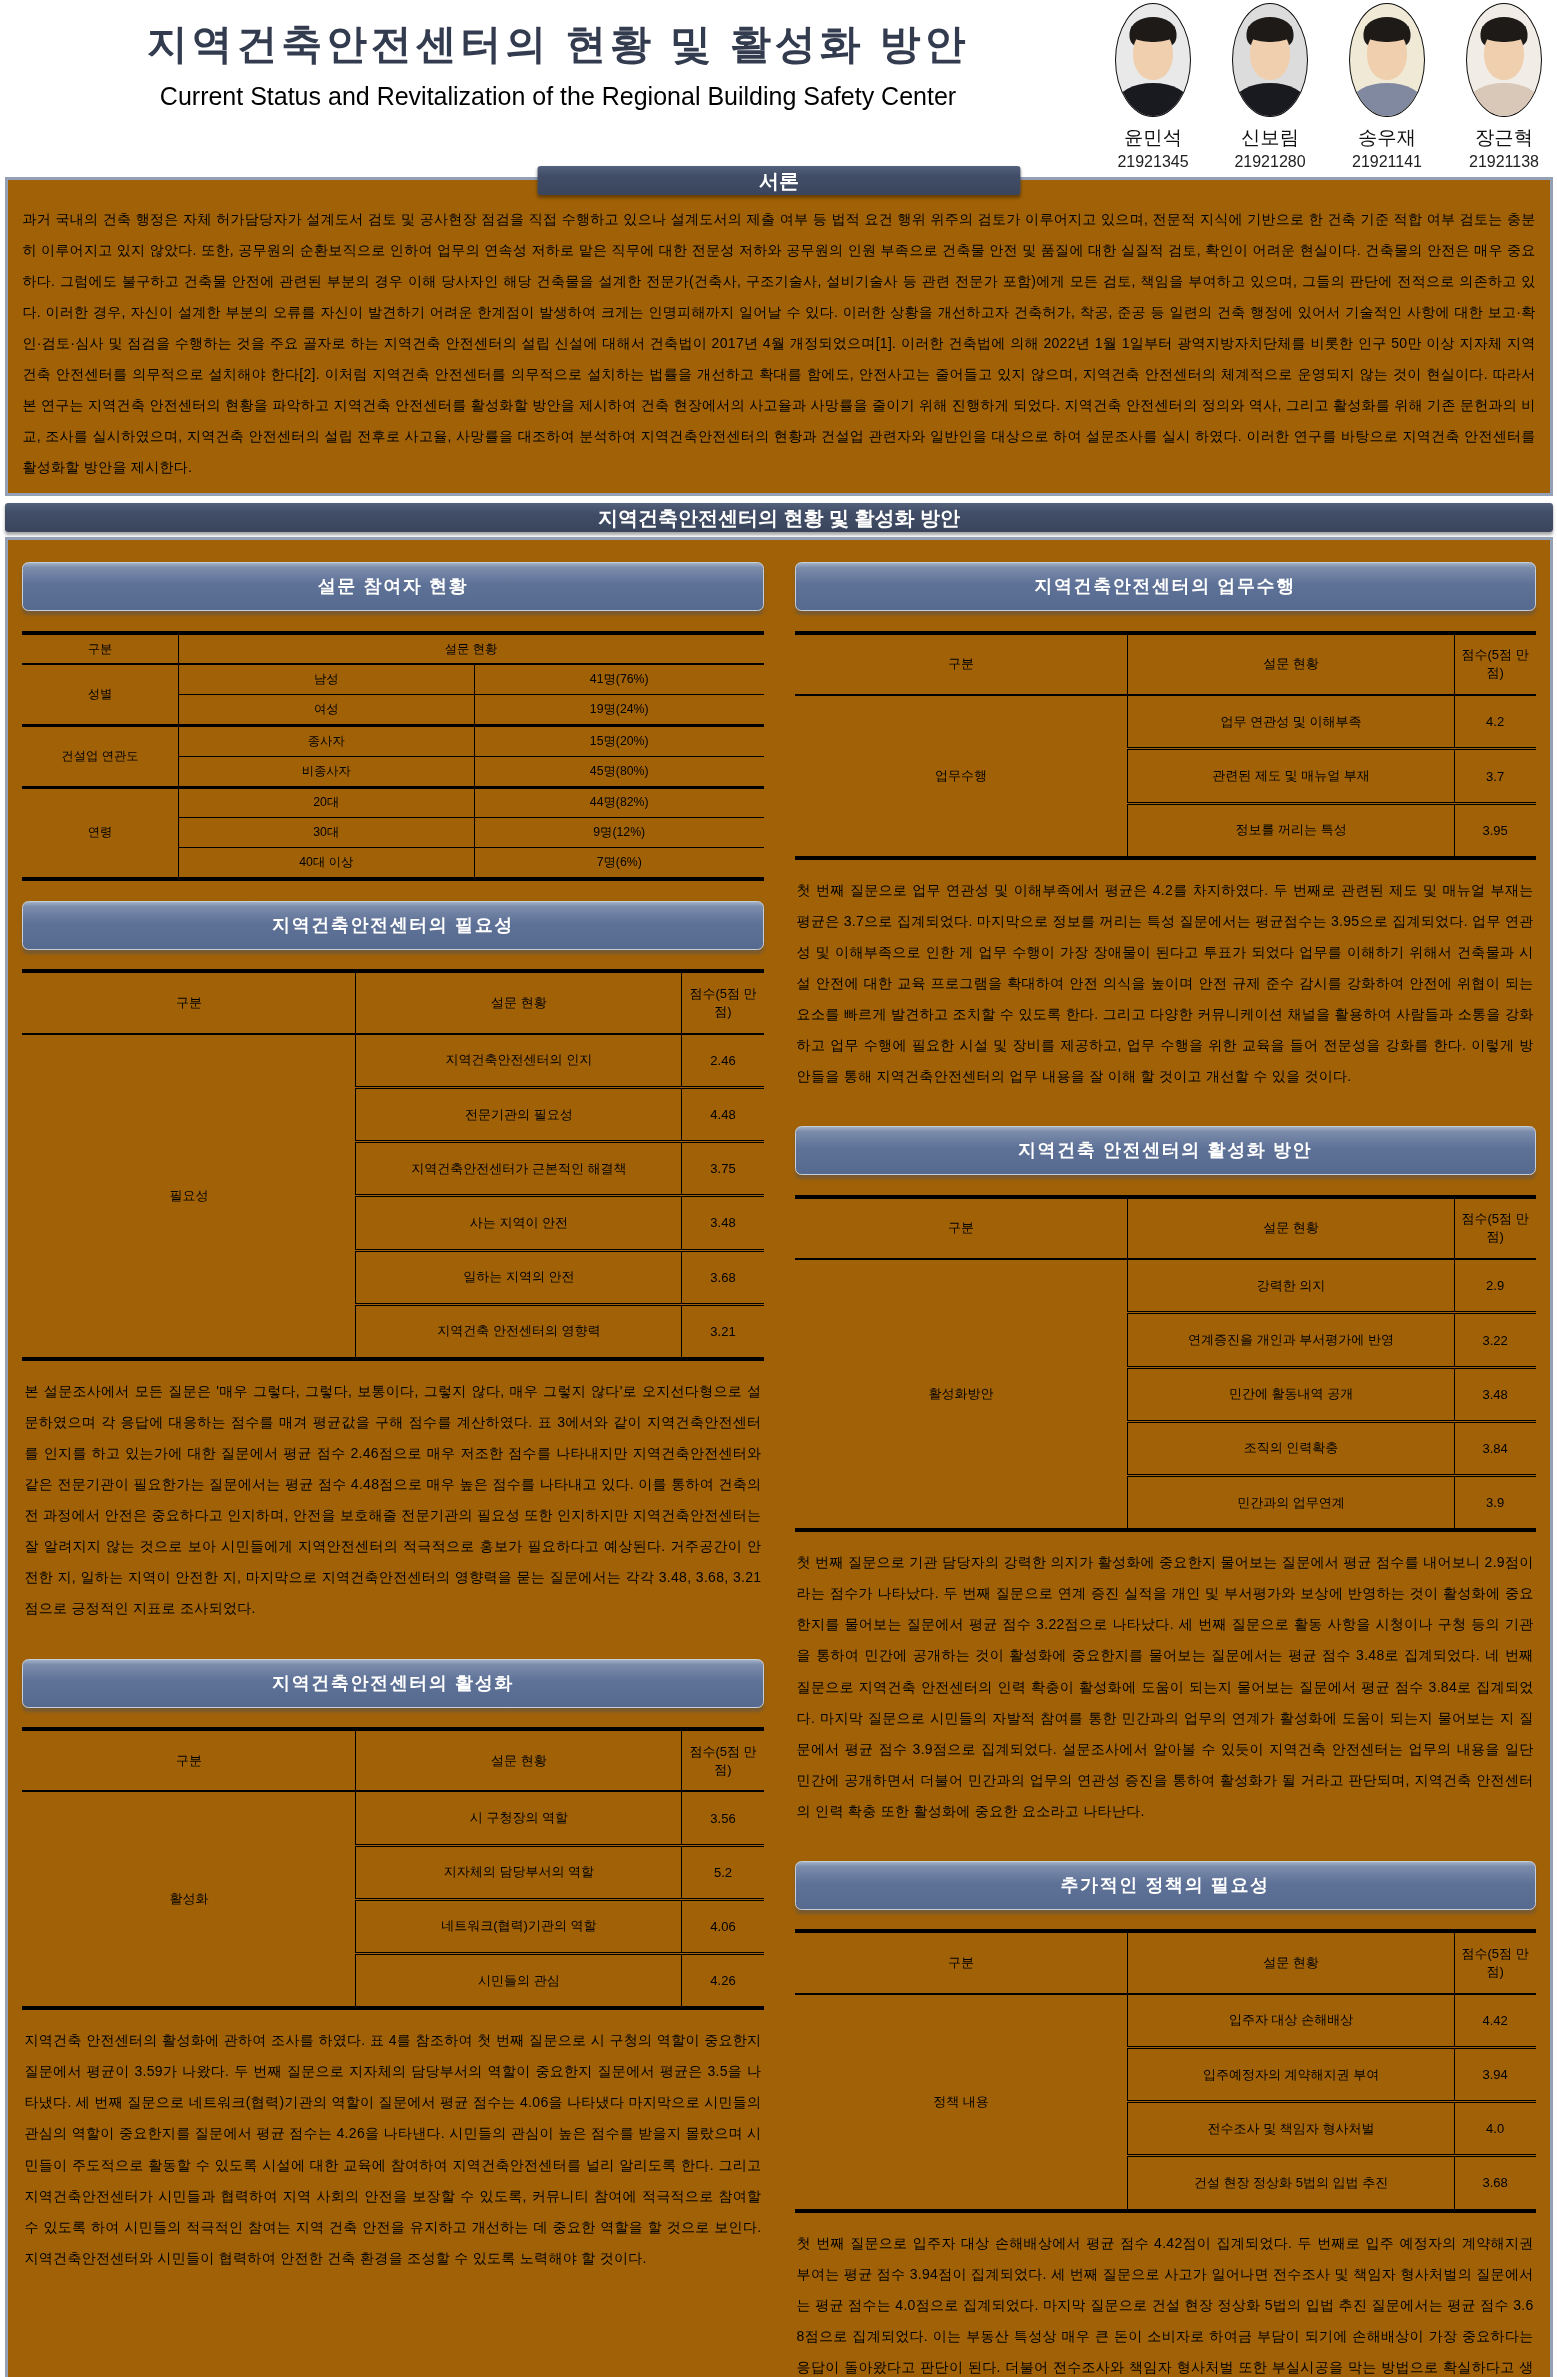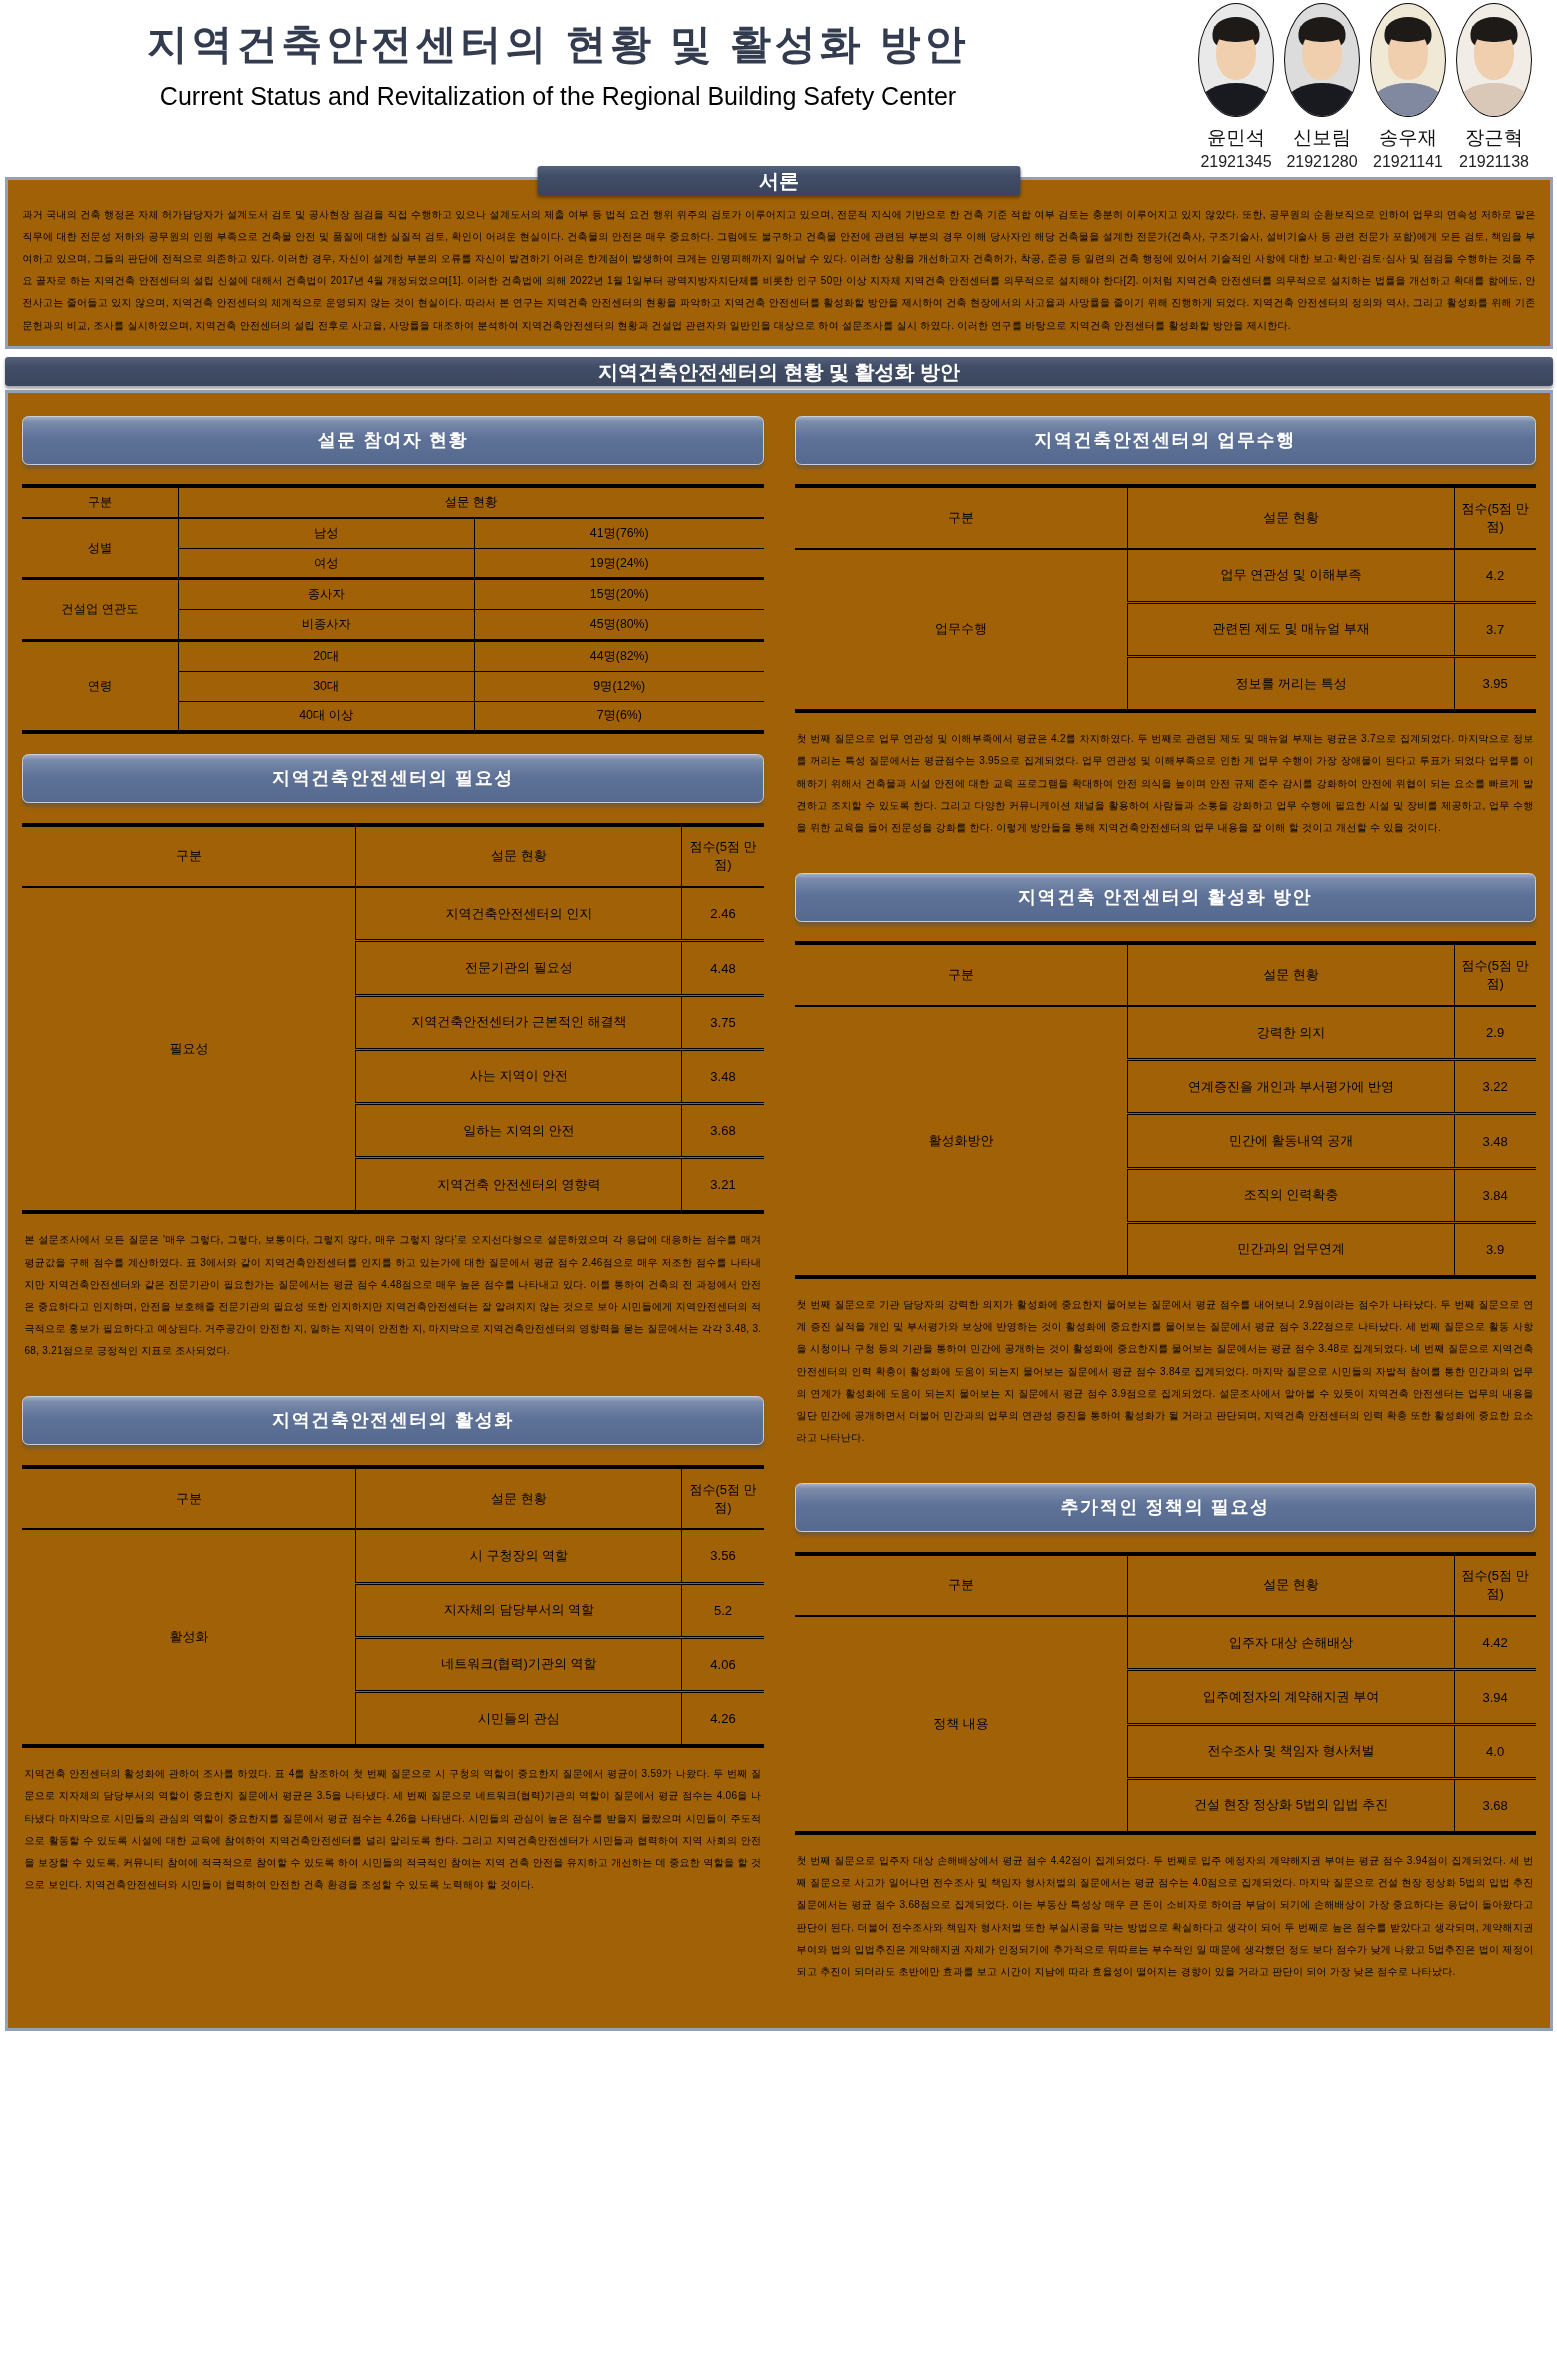--- a/index.html
+++ b/index.html
@@ -9,21 +9,21 @@
     padding-bottom:5.4px;
   }
   
   .top{position:relative;height:161px;}
   .titles{position:absolute;left:32px;top:5.4px;width:1052px;}
   .titles h1{
     margin:11.8px 0 9.7px;text-align:center;font-size:41px;font-weight:bold;
     color:#333b4e;letter-spacing:3.8px;
   }
   .titles h2{margin:0;text-align:center;font-size:25px;font-weight:normal;color:#000;}
-  .authors{position:absolute;right:21px;top:3.2px;display:flex;}
+  .authors{position:absolute;right:11px;top:3.2px;display:flex;gap:31px;}
   .author{width:86px;text-align:center;}
   .photo{
     width:74px;height:112px;margin:0 auto;border:1.6px solid #0d0d0d;
     border-radius:50%;overflow:hidden;position:relative;background:#e9e9e9;
   }
   .hair{position:absolute;top:13px;left:50%;transform:translateX(-50%);
     width:47px;height:33px;border-radius:52% 52% 42% 42%;background:#1d1a18;}
   .face{position:absolute;top:23.6px;left:50%;transform:translateX(-50%);
     width:40px;height:52px;border-radius:48%;background:#f0cfae;}
   .fring{position:absolute;top:21.5px;left:50%;transform:translateX(-50%);
@@ -52,21 +52,21 @@
   .intro-wrap{position:relative;margin-top:16px;}
   .intro-bar{
     position:absolute;top:-14px;left:50%;transform:translateX(-50%);
     width:483px;z-index:2;
   }
   .intro-box{padding:23.6px 14px 9.7px;position:relative;}
   .main-box{margin-top:4.3px;padding:22.6px 14px 10.7px;display:flex;gap:31px;}
   .col{flex:1 1 0;min-width:0;}
   
   .body-text{
-    margin:0;font-size:10px;line-height:2.22;text-align:justify;color:#000;
+    margin:0;font-size:14px;line-height:2.22;text-align:justify;color:#000;
     letter-spacing:0.3px;word-break:break-all;
   }
   .col .body-text{margin:15px 2.1px 34px;}
   
   .subbar{
     height:47px;line-height:47px;text-align:center;color:#fff;font-weight:bold;
     font-size:18px;letter-spacing:1.6px;border-radius:6.4px;
     background:linear-gradient(180deg,#a3b1c5 0%,#7b8cab 10%,#5e7197 45%,#56698f 100%);
     box-shadow:0 3.2px 3.2px rgba(70,80,100,.45);
     border:0.5px solid #c6cfdc;margin-bottom:19.3px;

